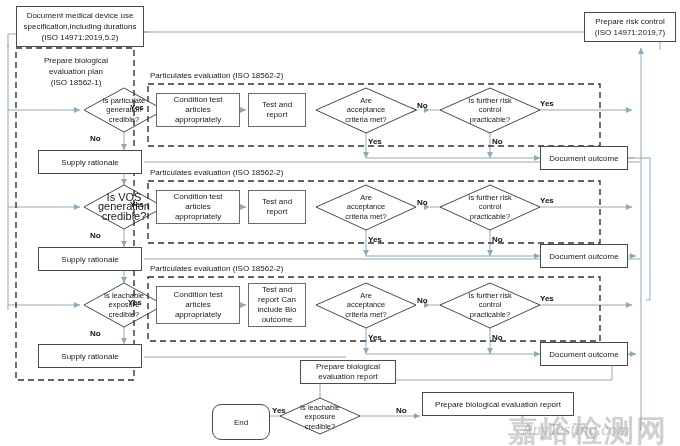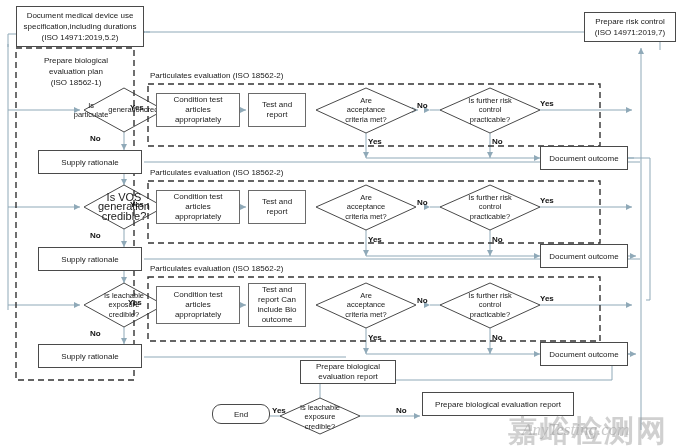--- a/index.html
+++ b/index.html
@@ -150,21 +150,21 @@
     <span>Prepare  risk control</span>
     <span>(ISO 14971:2019,7)</span>
   </div>
 
   <div class="node" style="left:24px;top:54px;width:104px;height:34px;font-size:8px;line-height:11px;flex-direction:column;background:transparent;">
     <span>Prepare biological</span>
     <span>evaluation plan</span>
     <span>(ISO  18562-1)</span>
   </div>
 
-  <div class="diamond-txt" style="left:86px;top:92px;width:76px;height:36px;font-size:7.5px;line-height:9.5px;flex-direction:row;">
+  <div class="diamond-txt" style="left:86px;top:92px;width:76px;height:36px;font-size:7.5px;line-height:9.5px;flex-direction:column;">
     <span>Is particulate</span>
     <span>generation</span>
     <span>credible?</span>
   </div>
   <div class="diamond-txt" style="left:86px;top:189px;width:76px;height:36px;font-size:11px;line-height:9.5px;flex-direction:column;">
     <span>Is VOS</span>
     <span>generation</span>
     <span>credible?</span>
   </div>
   <div class="diamond-txt" style="left:86px;top:287px;width:76px;height:36px;font-size:7.5px;line-height:9.5px;flex-direction:column;">
@@ -273,21 +273,21 @@
   <div class="node box" style="left:422px;top:392px;width:152px;height:24px;font-size:8px;">
     <span>Prepare biological evaluation report</span>
   </div>
 
   <div class="diamond-txt" style="left:282px;top:400px;width:76px;height:34px;font-size:7.5px;line-height:9.5px;flex-direction:column;">
     <span>Is leachable</span>
     <span>exposure</span>
     <span>credible?</span>
   </div>
 
-  <div class="node rounded" style="left:212px;top:404px;width:58px;height:20px;font-size:8px;">
+  <div class="node rounded" style="left:212px;top:404px;width:58px;height:36px;font-size:8px;">
     <span>End</span>
   </div>
 
   <div class="lbl" style="left:130px;top:103px;font-size:8px;">
     <span>Yes</span></div>
   <div class="lbl" style="left:90px;top:134px;font-size:8px;">
     <span>No</span></div>
 
   <div class="lbl" style="left:130px;top:200px;font-size:8px;">
     <span>Yes</span></div>

